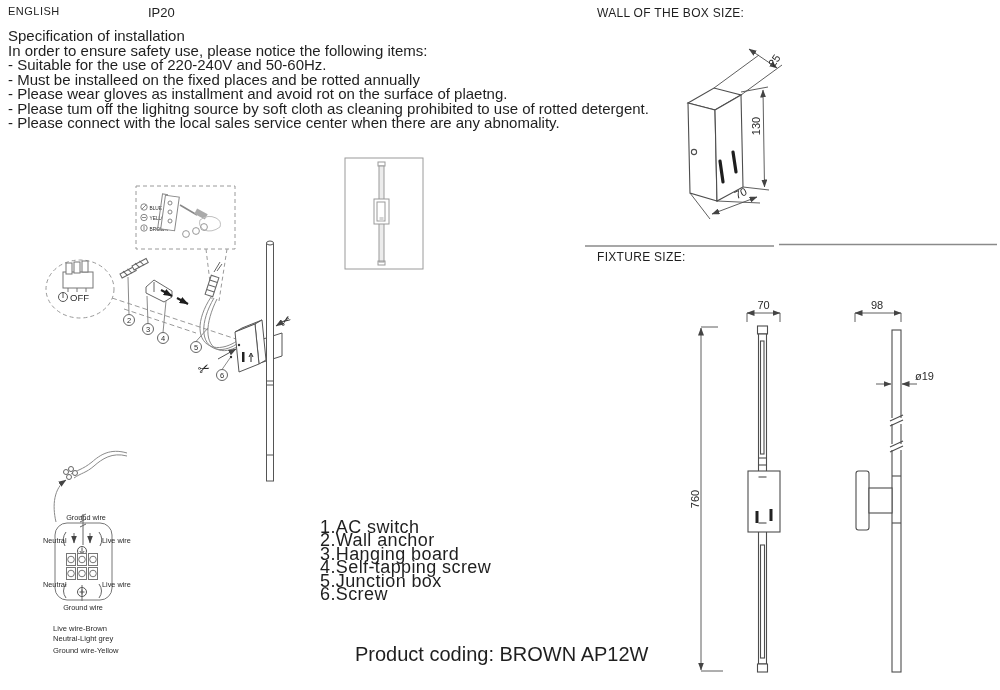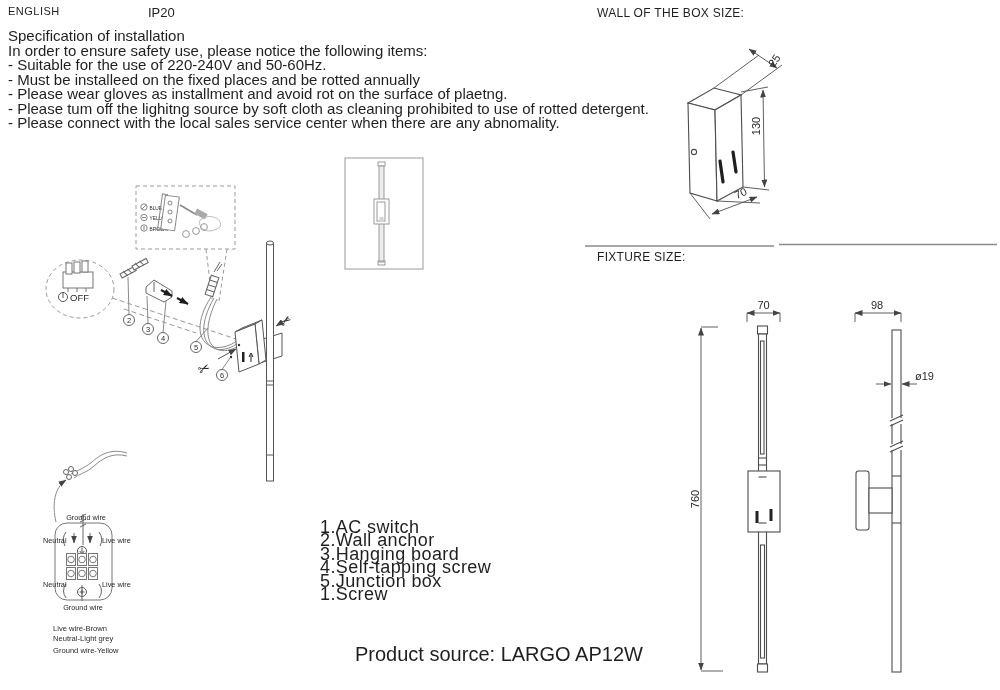--- a/index.html
+++ b/index.html
@@ -346,17 +346,17 @@
 
   <div class="abs sec-title wallbox-title">WALL OF THE BOX SIZE:</div>
   <div class="abs sec-title fixture-title">FIXTURE SIZE:</div>
 
   <div class="abs parts">
     <div>1.AC switch</div>
     <div>2.Wall anchor</div>
     <div>3.Hanging board</div>
     <div>4.Self-tapping screw</div>
     <div>5.Junction box</div>
-    <div>1.Screw</div>
+    <div>6.Screw</div>
   </div>
 
-  <div class="abs coding">Product source: LARGO AP12W</div>
+  <div class="abs coding">Product coding: BROWN AP12W</div>
 </div>
 
 </body></html>

